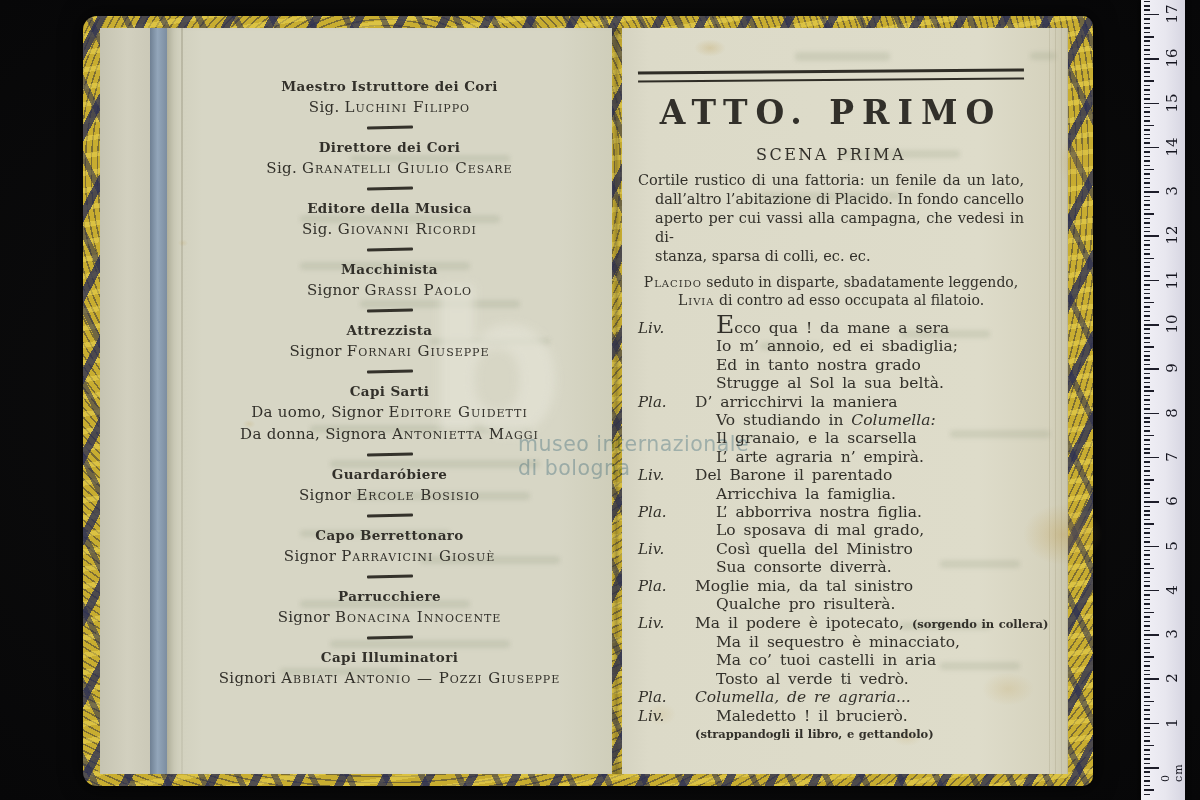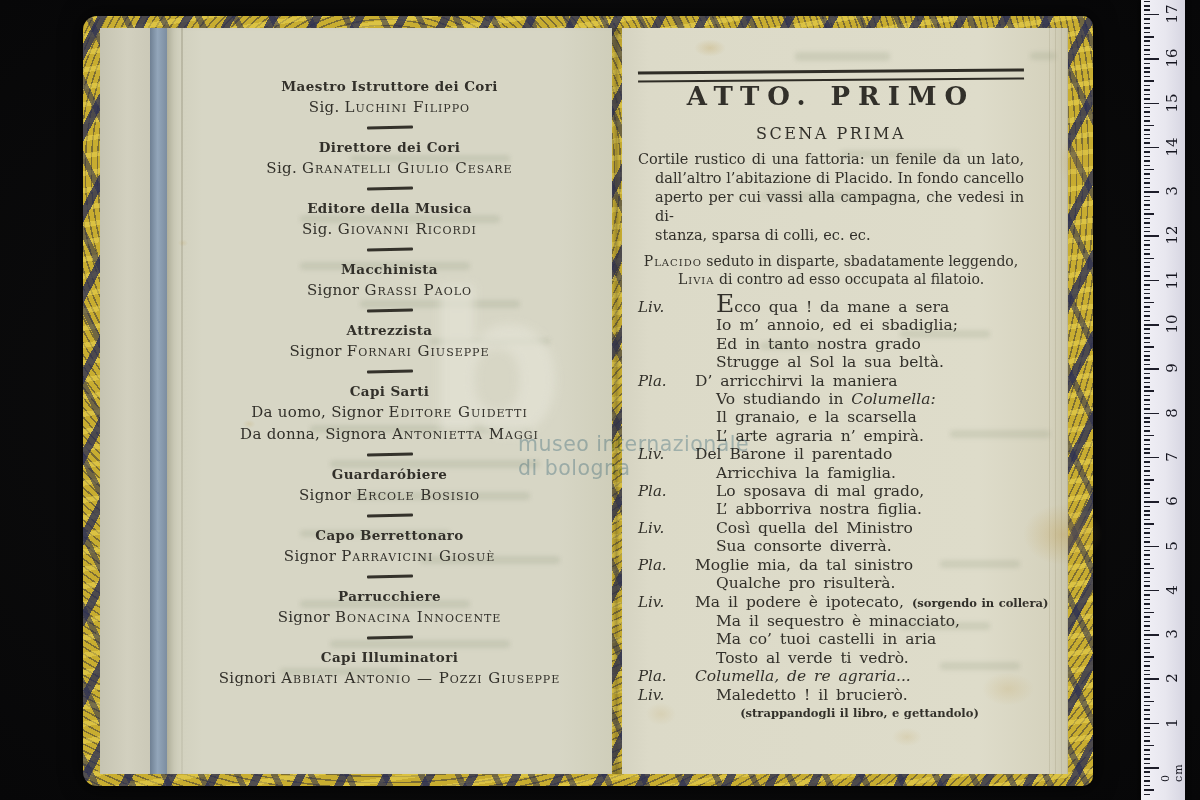--- a/index.html
+++ b/index.html
@@ -32,37 +32,37 @@
              background:repeating-linear-gradient(to left, rgba(120,110,78,.28) 0 1px, rgba(0,0,0,0) 1px 6px);opacity:.6;}
   
   .left-content{position:absolute;left:167px;top:78px;width:445px;text-align:center;color:#32302a;}
   .cast-title{font-size:13.5px;font-weight:bold;letter-spacing:.4px;line-height:17px;}
   .cast-name{font-size:15px;line-height:19px;margin-top:3px;letter-spacing:.3px;}
   .sc{font-variant:small-caps;letter-spacing:1px;}
   .sep{width:46px;height:3px;background:#34322b;margin:9px auto 10px;border-radius:1px;transform:rotate(-1deg);}
   
   .right-content{position:absolute;left:638px;top:70px;width:386px;color:#32302a;}
   .double-rule{height:6px;border-top:3px solid #2f2d26;border-bottom:2px solid #2f2d26;transform:rotate(-.45deg);}
-  .act-title{text-align:center;font-size:26px;font-weight:bold;letter-spacing:8px;margin-top:0;white-space:nowrap;}
+  .act-title{text-align:center;font-size:33px;font-weight:bold;letter-spacing:8px;margin-top:12px;white-space:nowrap;}
   .scene-title{text-align:center;font-size:16px;letter-spacing:2.5px;margin-top:13px;}
   .stage-direction{margin-top:7px;font-size:14.5px;line-height:19px;}
   .sd-line{text-align:justify;text-align-last:justify;}
   .sd-line.indent{padding-left:17px;}
   .sd-line.last{text-align-last:left;}
   .cast-note{margin-top:7px;font-size:14px;line-height:18px;text-align:center;}
   .dialogue{margin-top:10px;}
   .turn{display:flex;}
   .speaker{width:57px;flex:none;font-style:italic;font-size:15px;line-height:18.4px;}
   .verse{flex:1;font-size:15.5px;line-height:18.4px;word-spacing:3px;}
   .vline{white-space:nowrap;}
   .vline.i1{padding-left:21px;}
   .vline .drop{font-size:25px;line-height:0;}
   .vline .it{font-style:italic;}
   .note{font-size:11.5px;font-weight:bold;margin-left:8px;word-spacing:.5px;}
-  .vline.dir{text-align:center;font-size:11.5px;font-weight:bold;word-spacing:.5px;padding-right:0;white-space:nowrap;}
+  .vline.dir{text-align:left;font-size:11.5px;font-weight:bold;word-spacing:.5px;padding-right:0;white-space:nowrap;}
   
   .wm-letter{position:absolute;left:424px;top:252px;font:700 195px "DejaVu Sans",sans-serif;
              color:rgba(227,226,212,.95);filter:blur(5px);opacity:.8;}
   .watermark{position:absolute;left:518px;top:432px;width:300px;
              font-family:"DejaVu Sans",sans-serif;font-size:20.5px;line-height:24px;
              color:#7ea3ba;opacity:.55;mix-blend-mode:multiply;filter:blur(.4px);letter-spacing:.5px;}
   
   .ruler{position:absolute;left:1141px;top:0;width:44px;height:800px;
          background:linear-gradient(to right,#f2f1f7 0%,#e8e7ef 55%,#d6d5e1 100%);
          box-shadow:-2px 0 6px rgba(0,0,0,.6);}
@@ -216,22 +216,22 @@
         <div class="turn">
           <div class="speaker">Liv.</div>
           <div class="verse">
             <div class="vline"><span>Del Barone il parentado</span></div>
             <div class="vline i1"><span>Arricchiva la famiglia.</span></div>
           </div>
         </div>
         <div class="turn">
           <div class="speaker">Pla.</div>
           <div class="verse">
+            <div class="vline i1"><span>L’ abborriva nostra figlia.</span></div>
             <div class="vline i1"><span>Lo sposava di mal grado,</span></div>
-            <div class="vline i1"><span>L’ abborriva nostra figlia.</span></div>
           </div>
         </div>
         <div class="turn">
           <div class="speaker">Liv.</div>
           <div class="verse">
             <div class="vline i1"><span>Così quella del Ministro</span></div>
             <div class="vline i1"><span>Sua consorte diverrà.</span></div>
           </div>
         </div>
         <div class="turn">

